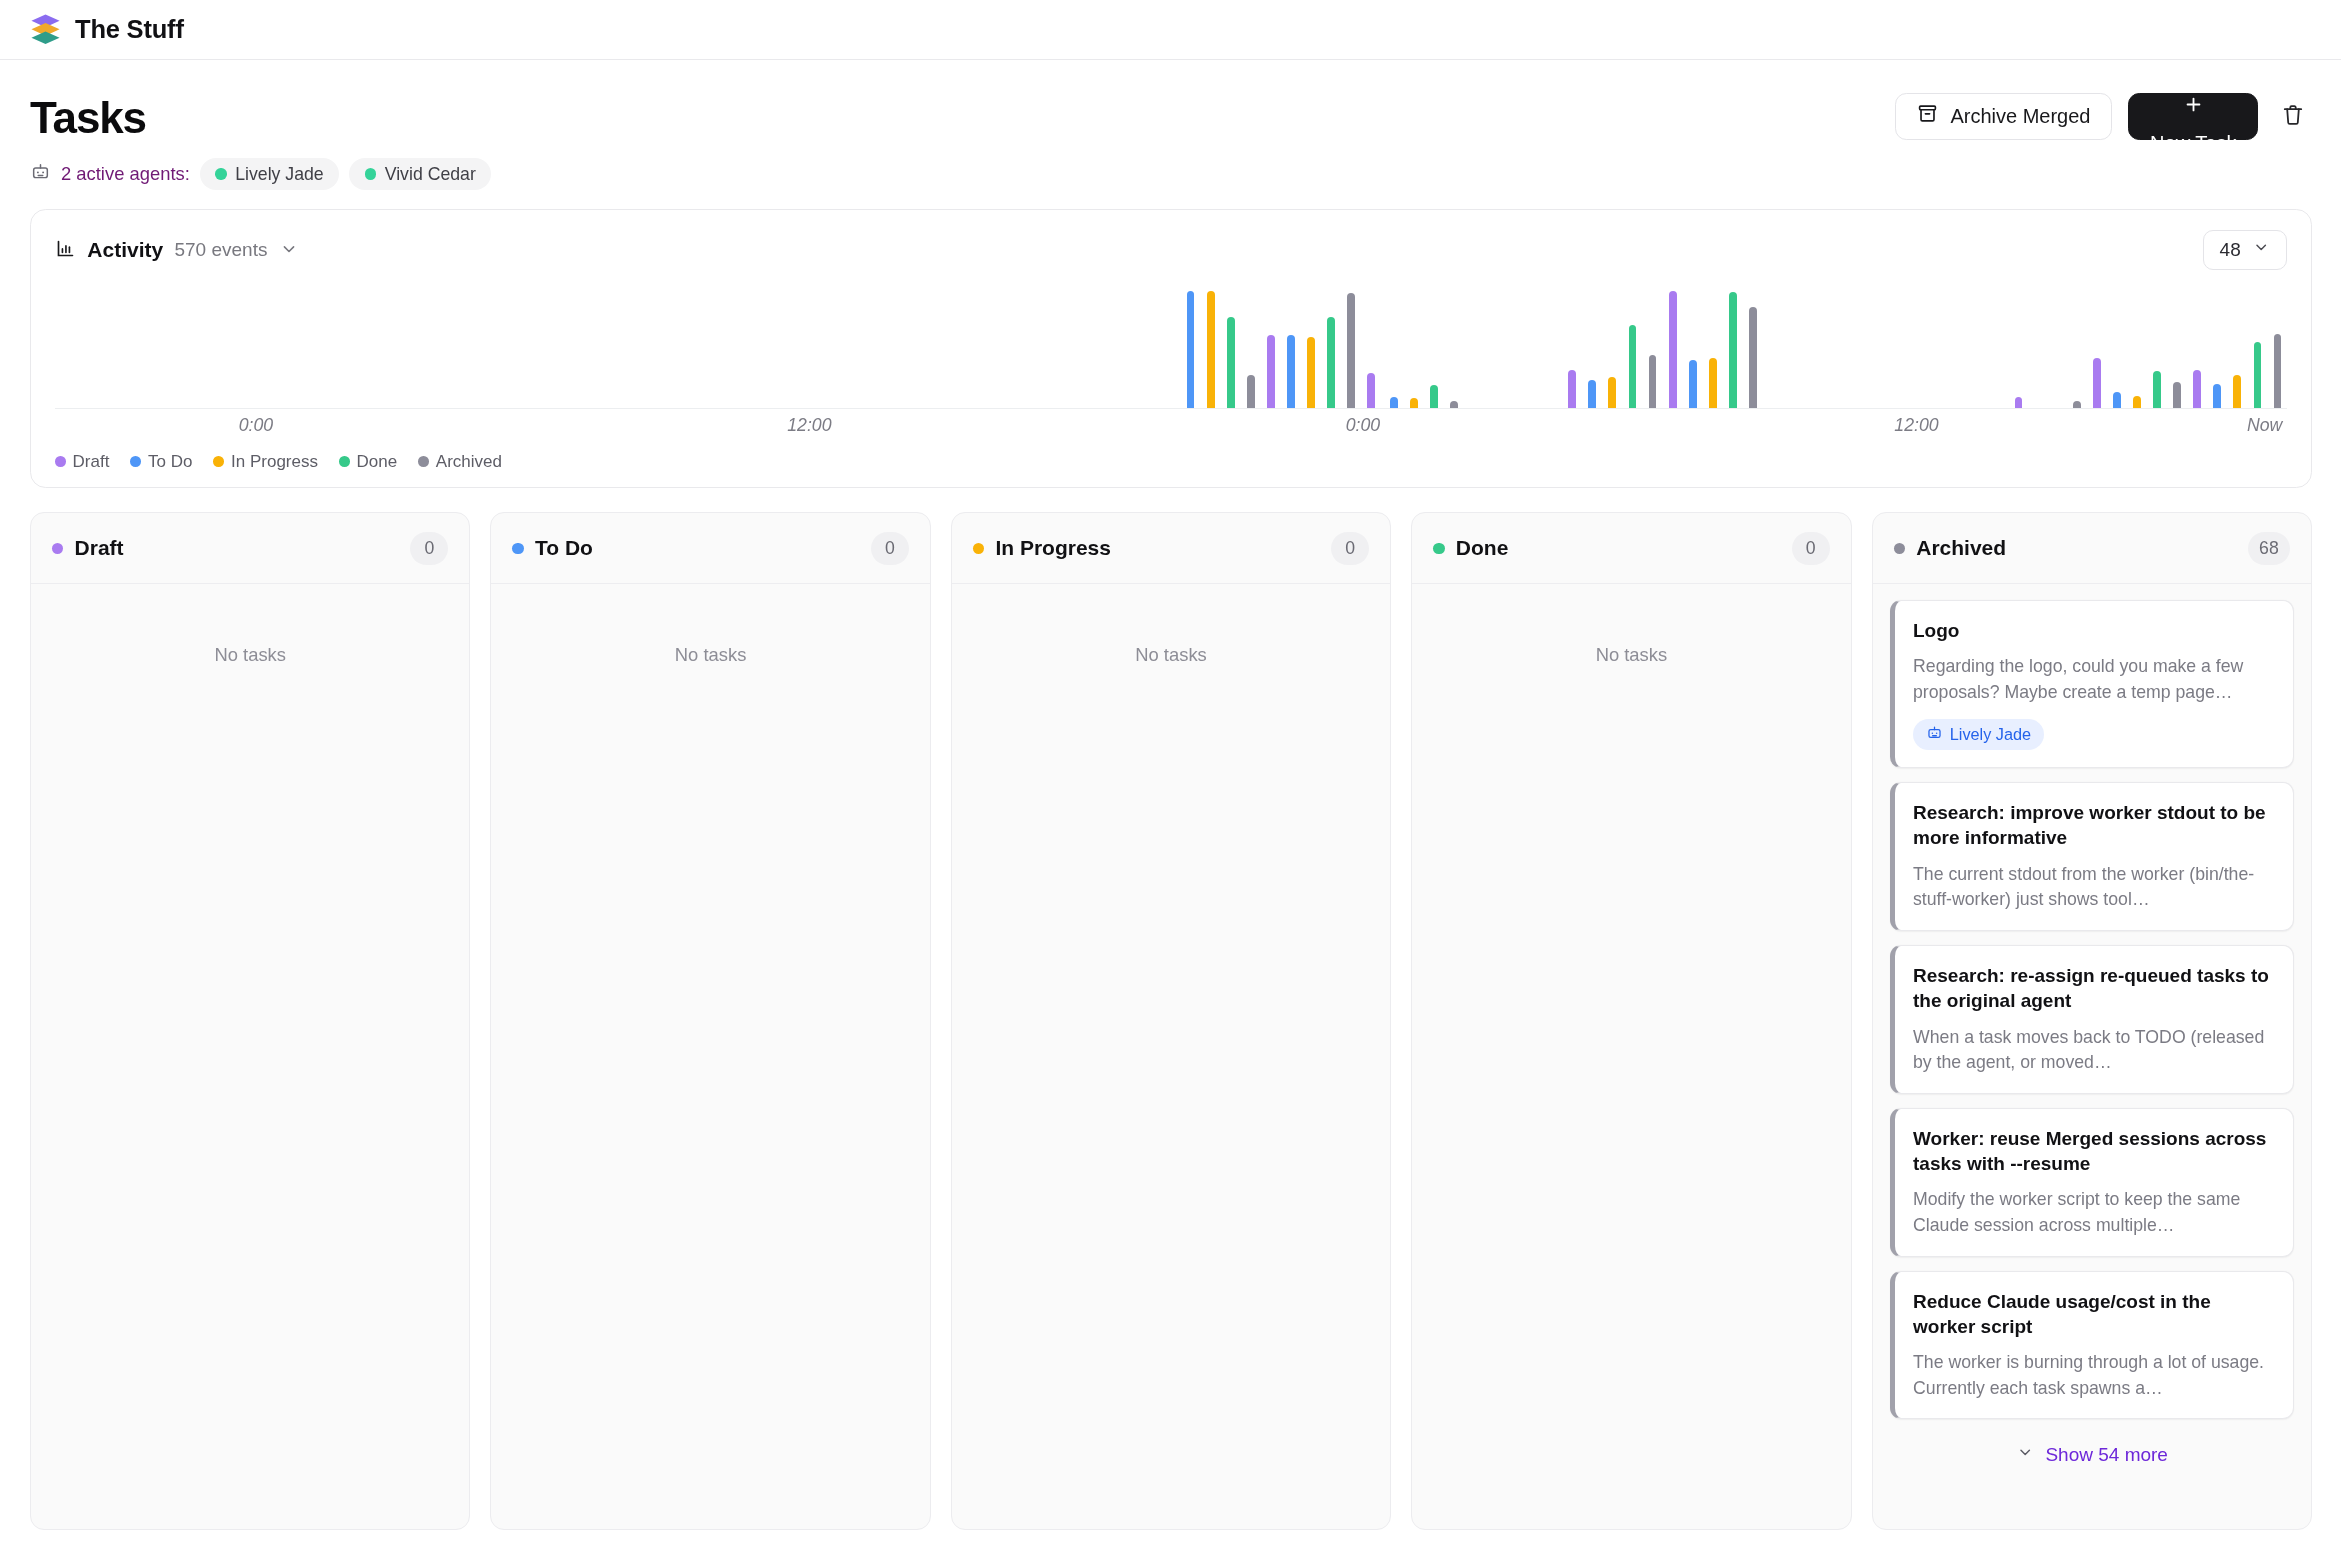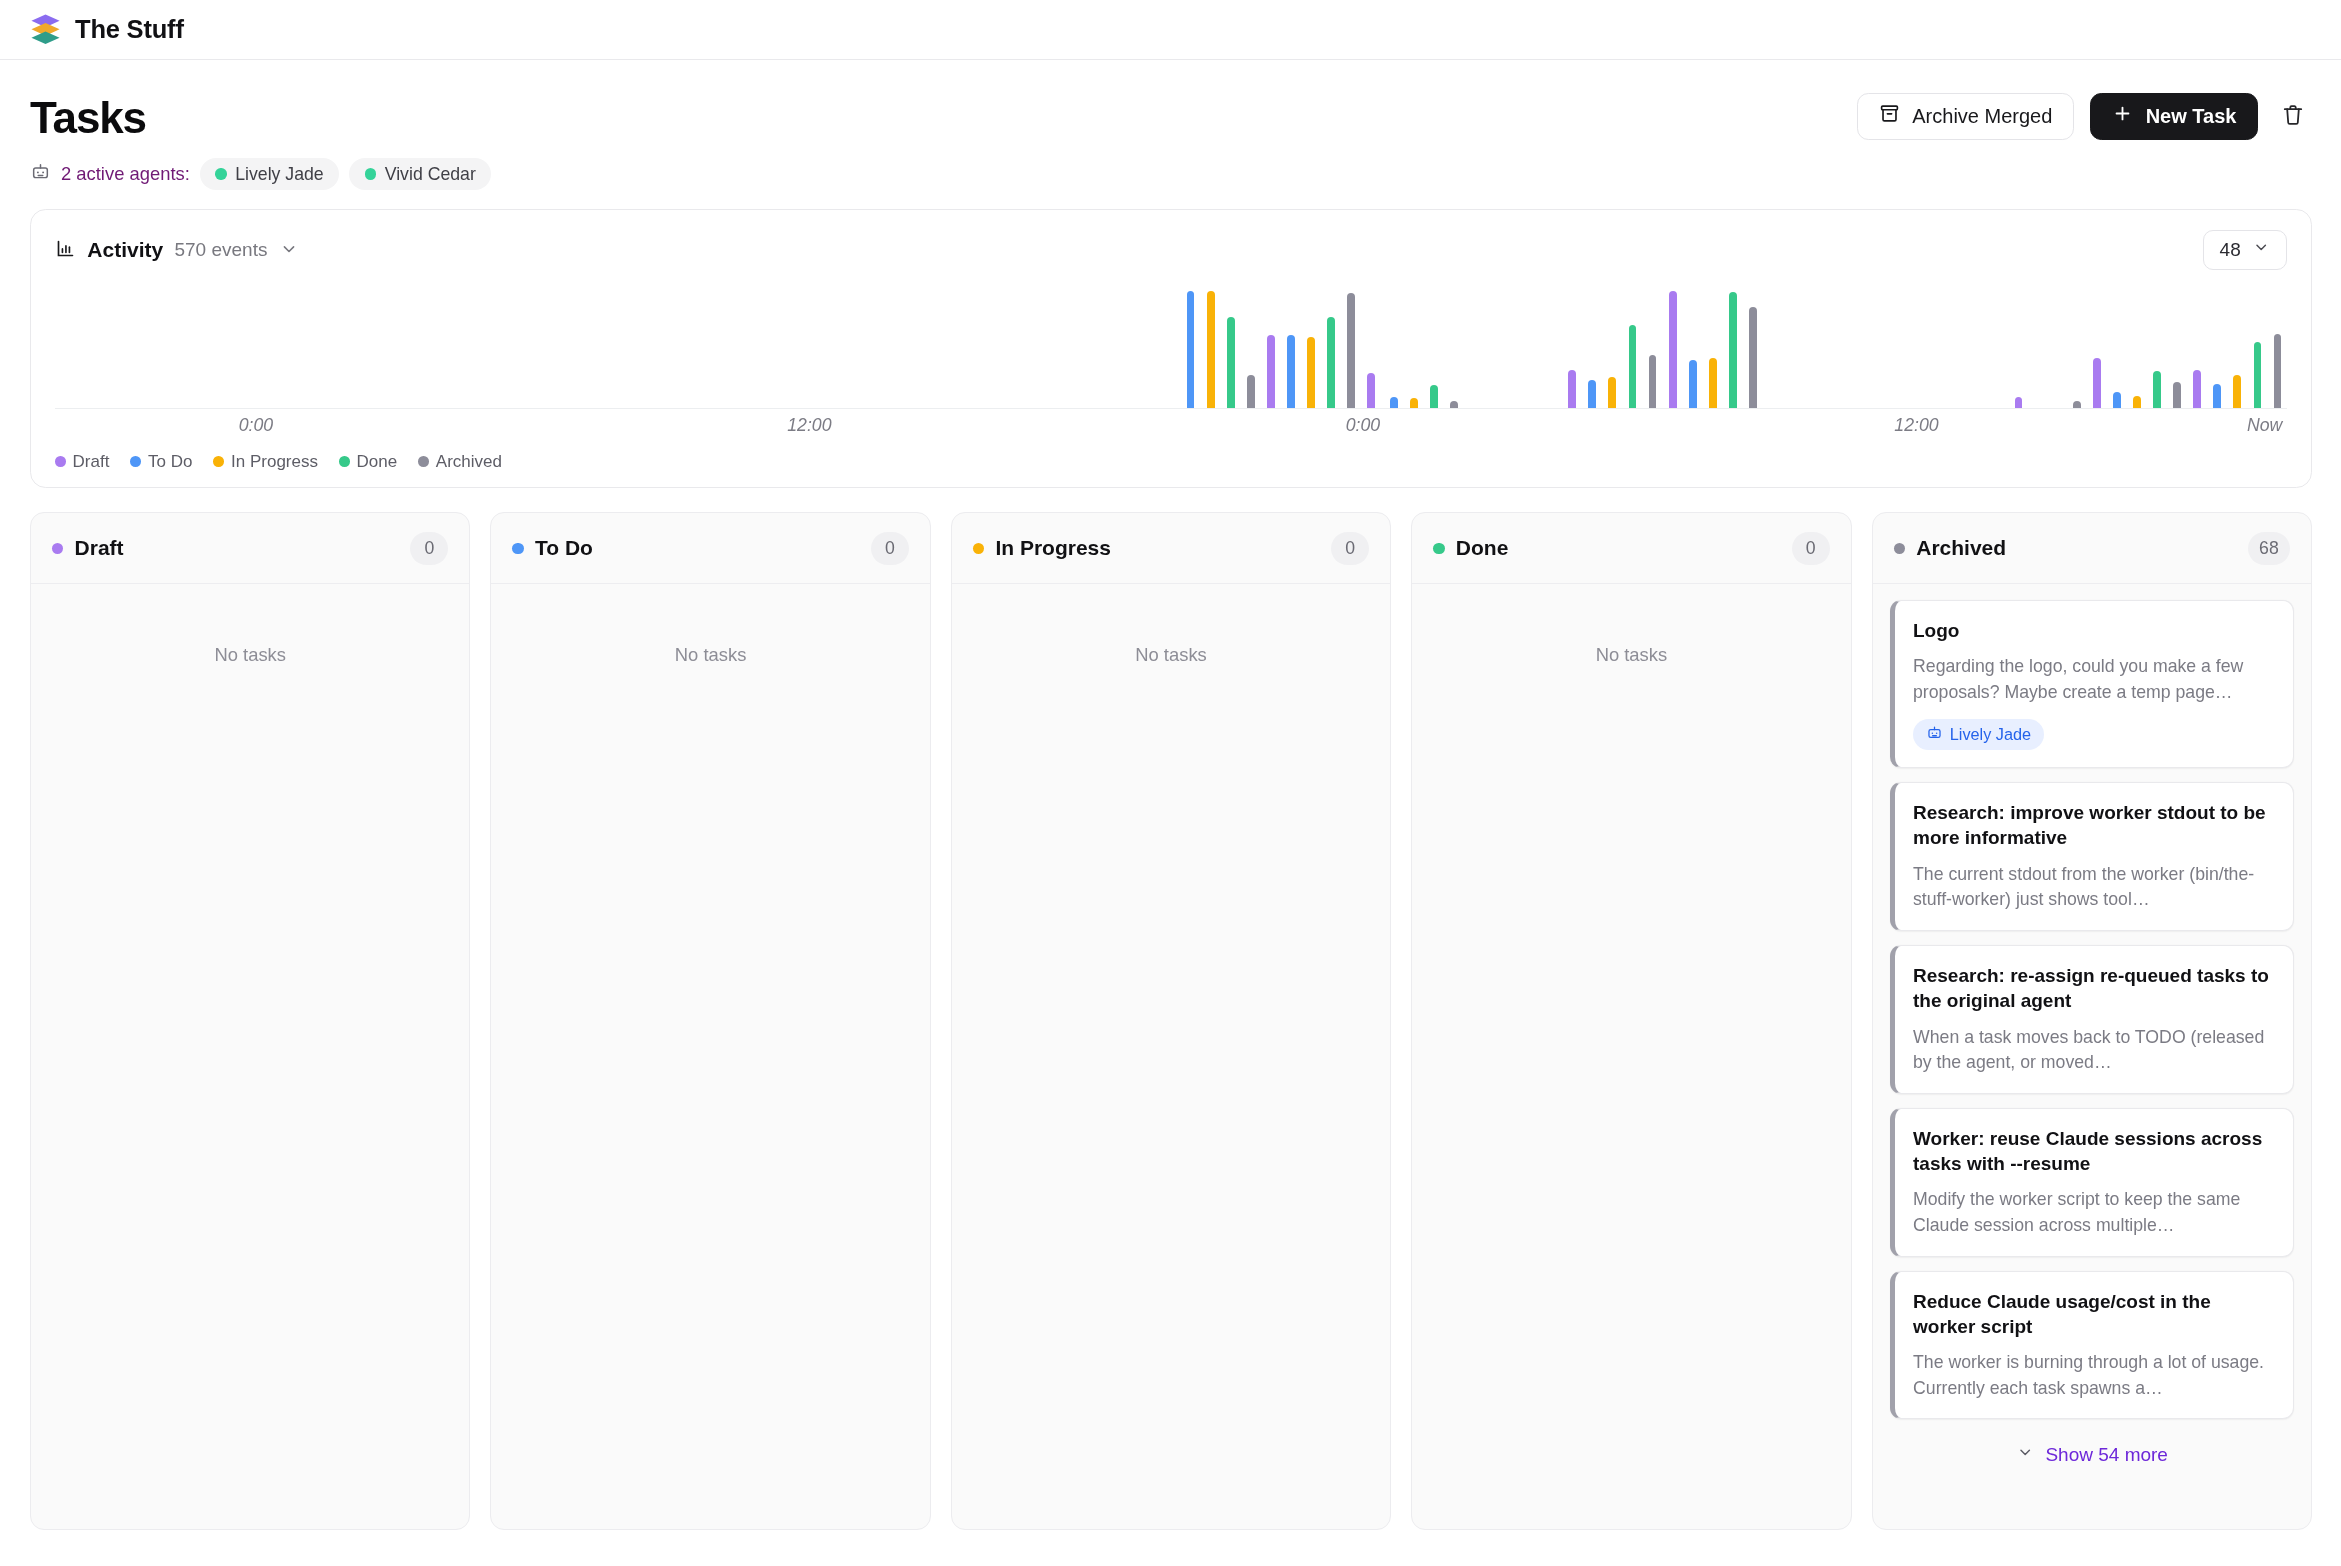--- a/index.html
+++ b/index.html
@@ -30,21 +30,21 @@
   .page-title { font-size: 44px; font-weight: 700; letter-spacing: -1.1px; line-height: 1; color: #0b0b0d; }
 
   .head-actions { display: flex; align-items: center; gap: 15.6px; padding-top: 7px; }
   .btn {
     display: inline-flex; align-items: center; gap: 12.7px;
     height: 47px; padding: 0 21px;
     border-radius: 11.3px; font-size: 20px; font-weight: 500;
     cursor: pointer; white-space: nowrap;
   }
   .btn-outline { background: #fff; border: 1.4px solid #e4e4e8; color: #18181b; }
-  .btn-dark { background: #18181b; border: 1.4px solid #18181b; color: #fff; font-weight: 700; }
+  .btn-dark { background: #18181b; border: 1.4px solid #18181b; color: #fff; font-weight: 400; flex-direction: column; }
   .icon-btn {
     width: 38px; height: 38px; display: flex; align-items: center; justify-content: center;
     cursor: pointer; background: transparent; border: none; color: #27272a;
   }
 
   .agents-row {
     display: flex; align-items: center; gap: 10px;
     padding: 18.4px 30px 0 30px;
     font-size: 18.4px; color: #6b6b74;
   }
@@ -382,21 +382,21 @@
           </span></div>
         <div class="card">
           <div class="card-title">Research: improve worker stdout to be more informative</div>
           <div class="card-desc">The current stdout from the worker (bin/the-stuff-worker) just shows tool…</div>
         </div>
         <div class="card">
           <div class="card-title">Research: re-assign re-queued tasks to the original agent</div>
           <div class="card-desc">When a task moves back to TODO (released by the agent, or moved…</div>
         </div>
         <div class="card">
-          <div class="card-title">Worker: reuse Claude sessions across tasks with --resume</div>
+          <div class="card-title">Worker: reuse Merged sessions across tasks with --resume</div>
           <div class="card-desc">Modify the worker script to keep the same Claude session across multiple…</div>
         </div>
         <div class="card">
           <div class="card-title">Reduce Claude usage/cost in the worker script</div>
           <div class="card-desc">The worker is burning through a lot of usage. Currently each task spawns a…</div>
         </div>
         <div class="show-more">
           <span><svg width="18.4" height="18.4" viewBox="0 0 24 24" fill="none" stroke="#5c5c65" stroke-width="1.9" stroke-linecap="round" stroke-linejoin="round">
               <path d="M6.5 9.5l5.5 5.5 5.5-5.5"></path>
             </svg></span>

